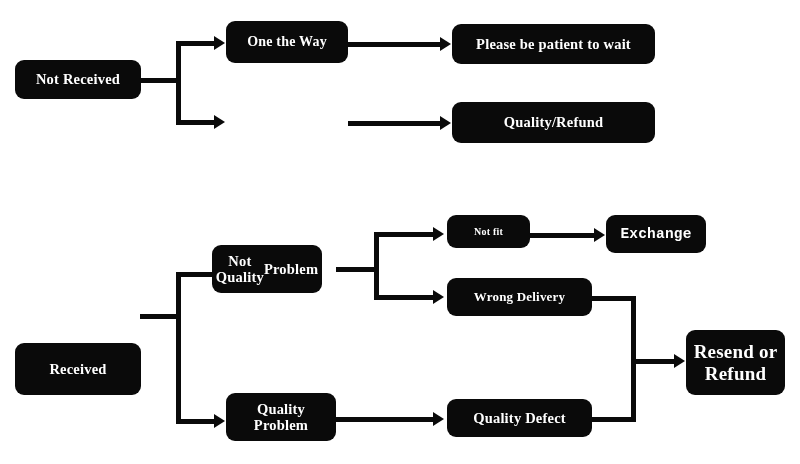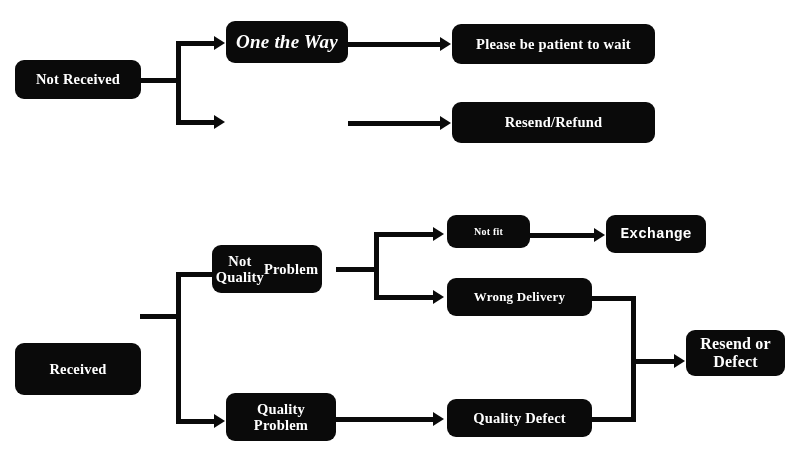--- a/index.html
+++ b/index.html
@@ -71,26 +71,26 @@
   <div class="arrow" style="left:214px; top:115px;"></div>
 
   <div class="conn h" style="left:348px; top:42px; width:96px;"></div>
   <div class="arrow" style="left:440px; top:37px;"></div>
 
   <div class="conn h" style="left:348px; top:121px; width:96px;"></div>
   <div class="arrow" style="left:440px; top:116px;"></div>
 
   <div class="node" style="left:15px; top:60px; width:126px; height:39px; font-size:14.5px;">Not Received</div>
 
-  <div class="node" style="left:226px; top:21px; width:122px; height:42px; font-size:19px;font-style:italic;">One the Way</div>
+  <div class="node" style="left:226px; top:21px; width:122px; height:42px; font-size:14px;">One the Way</div>
 
   <div class="node" style="left:452px; top:24px; width:203px; height:40px; font-size:14.5px;">Please be patient to wait</div>
 
 
-  <div class="node" style="left:452px; top:102px; width:203px; height:41px; font-size:14.5px;">Resend/Refund</div>
+  <div class="node" style="left:452px; top:102px; width:203px; height:41px; font-size:14.5px;">Quality/Refund</div>
 
   <div class="conn h" style="left:140px; top:314px; width:41px;"></div>
   <div class="conn v" style="left:176px; top:272px; height:152px;"></div>
 
   <div class="conn h" style="left:176px; top:272px; width:42px;"></div>
   <div class="arrow" style="left:214px; top:267px;"></div>
 
   <div class="conn h" style="left:176px; top:419px; width:42px;"></div>
   <div class="arrow" style="left:214px; top:414px;"></div>
 
@@ -131,18 +131,18 @@
   </div>
 
   <div class="node" style="left:447px; top:215px; width:83px; height:33px; font-size:10px;">Not fit</div>
 
   <div class="node" style="left:606px; top:215px; width:100px; height:38px; font-size:14.5px;font-family:Liberation Mono, monospace;">Exchange</div>
 
   <div class="node" style="left:447px; top:278px; width:145px; height:38px; font-size:13px;">Wrong Delivery</div>
 
   <div class="node" style="left:447px; top:399px; width:145px; height:38px; font-size:14.5px;">Quality Defect</div>
 
-  <div class="node" style="left:686px; top:330px; width:99px; height:46px; font-size:16px; flex-direction:column;">
+  <div class="node" style="left:686px; top:330px; width:99px; height:65px; font-size:19px; flex-direction:column;">
     <span>Resend or</span>
-    <span>Defect</span>
+    <span>Refund</span>
   </div>
 
 </div>
 
 </body></html>

